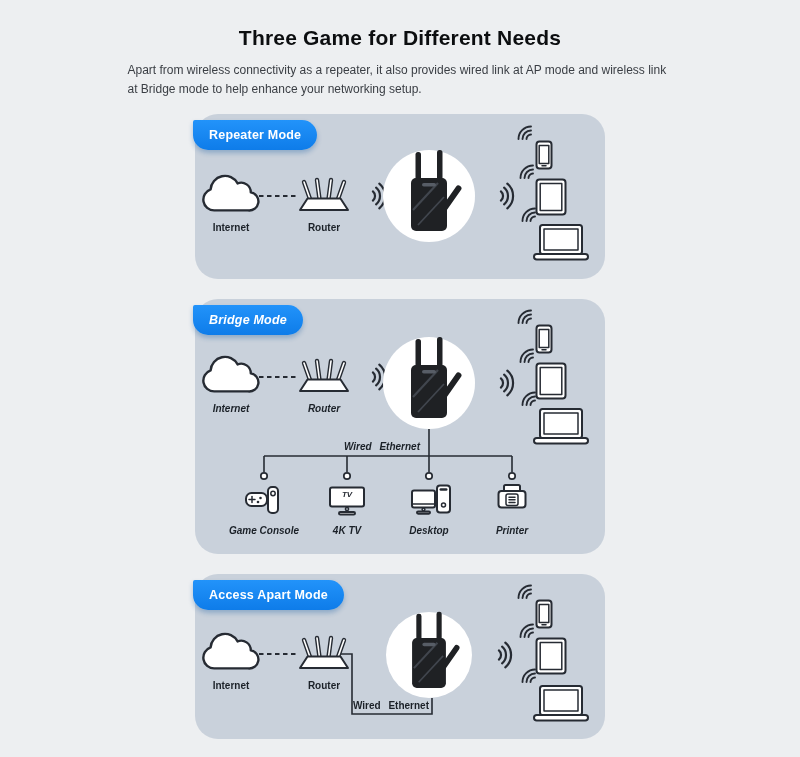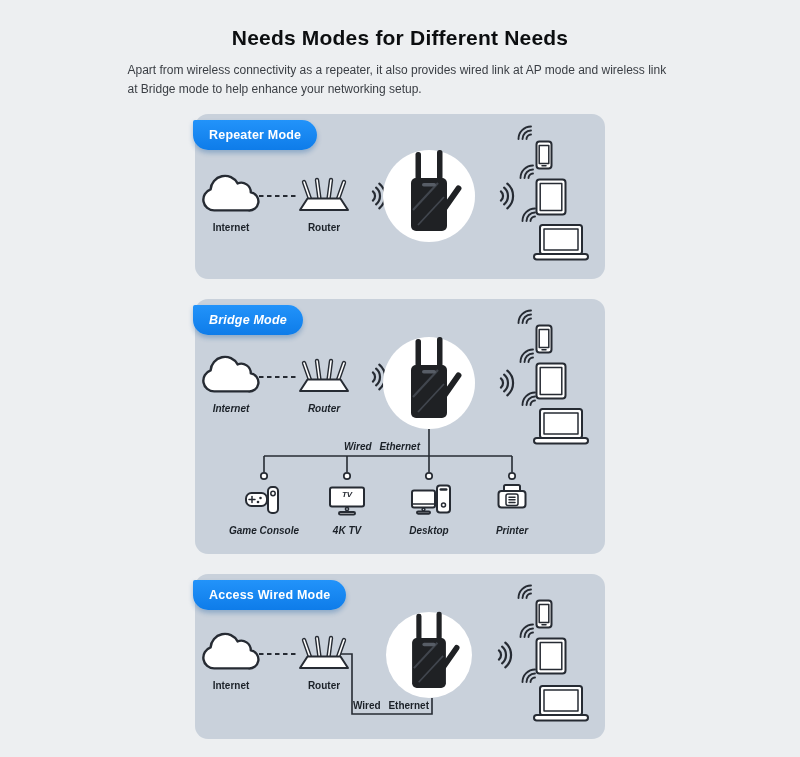--- a/index.html
+++ b/index.html
@@ -14,21 +14,21 @@
     margin:0 0 11px 0;text-align:center;
     font-size:21px;font-weight:bold;color:#0c0e10;letter-spacing:.2px;
   }
   .subtitle{
     margin:0 auto;max-width:545px;text-align:left;
     font-size:12px;line-height:1.55;color:#3a3e44;
   }
   .panels{margin-top:16px;}
   .panel{
     position:relative;width:410px;margin:0 auto;
-    background:#c9d1db;border-radius:13px;
+    background:#c9d1db;border-radius:23px;
   }
   .panel+.panel{margin-top:20px;}
   .panel-h165{height:165px;}
   .panel-h255{height:255px;font-style:italic;}
   .badge{
     position:absolute;top:6px;left:-2px;z-index:2;
     background:linear-gradient(180deg,#2293fa,#0e7ce9);
     color:#fff;font-size:12.5px;font-weight:bold;letter-spacing:.2px;
     padding:8px 16px;border-radius:2px 16px 16px 16px;
     box-shadow:0 3px 5px rgba(16,86,158,.32);
@@ -138,21 +138,21 @@
       <line class="lnt" x1="-3" y1="0.8" x2="3" y2="0.8"></line>
       <line class="lnt" x1="-3" y1="3.4" x2="3" y2="3.4"></line>
     </g>
     <g id="node">
         <circle class="icn" r="3.2"></circle>
       </g>
   </defs>
 </svg>
 
 <div class="header">
-  <h1 class="title">Needs Modes for Different Needs</h1>
+  <h1 class="title">Three Game for Different Needs</h1>
   <p class="subtitle">Apart from wireless connectivity as a repeater, it also provides wired link at AP mode and wireless link at Bridge mode to help enhance your networking setup.</p>
 </div>
 
 <div class="panels">
 
   <section class="panel panel-h165">
     <div class="badge">Repeater Mode</div>
     <svg class="diagram" width="410" height="165" viewBox="0 0 410 165">
       <use href="#cloud" transform="translate(36,82) scale(1.2)"></use>
       <text class="lbl" x="36" y="117">Internet</text>
@@ -210,21 +210,21 @@
       <use href="#printer" transform="translate(317,200)"></use>
 
       <text class="lbl" x="69" y="235">Game Console</text>
       <text class="lbl" x="152" y="235">4K TV</text>
       <text class="lbl" x="234" y="235">Desktop</text>
       <text class="lbl" x="317" y="235">Printer</text>
     </svg>
   </section>
 
   <section class="panel panel-h165">
-    <div class="badge">Access Wired Mode</div>
+    <div class="badge">Access Apart Mode</div>
     <svg class="diagram" width="410" height="165" viewBox="0 0 410 165">
       <use href="#cloud" transform="translate(36,80) scale(1.2)"></use>
       <text class="lbl" x="36" y="115">Internet</text>
       <line class="dash" x1="64" y1="80" x2="104" y2="80"></line>
       <use href="#router" transform="translate(129,80)"></use>
       <text class="lbl" x="129" y="115">Router</text>
       <polyline class="ln" points="146,80 157,80 157,140 237,140 237,124" stroke-width="1.8" fill="none"></polyline>
       <text class="lbl lbl-wired" x="196" y="134.5">Wired Ethernet</text>
       <circle cx="234" cy="81" r="43" fill="#ffffff"></circle>
       <use href="#repeater" transform="translate(234,81) scale(0.94)"></use>

